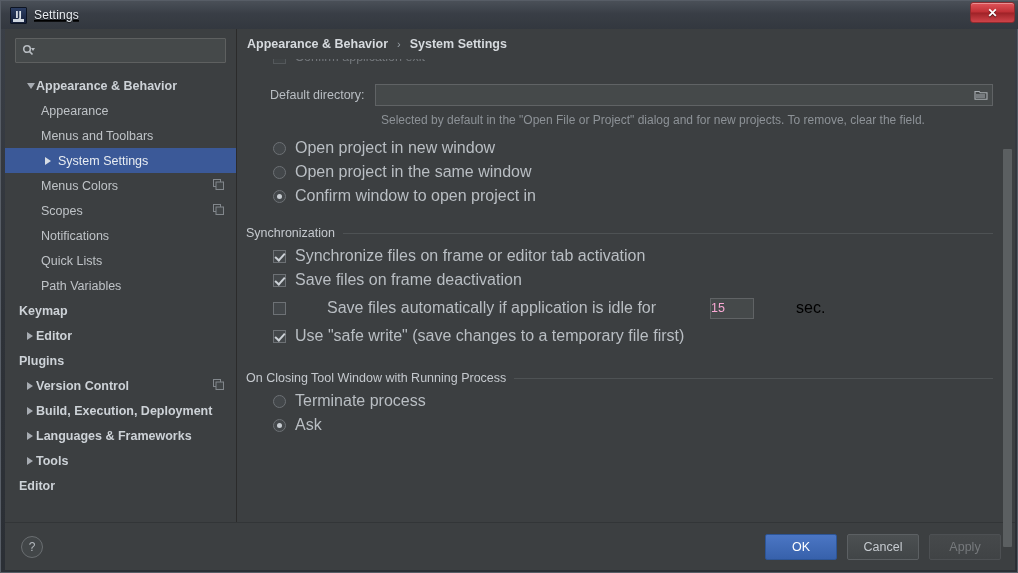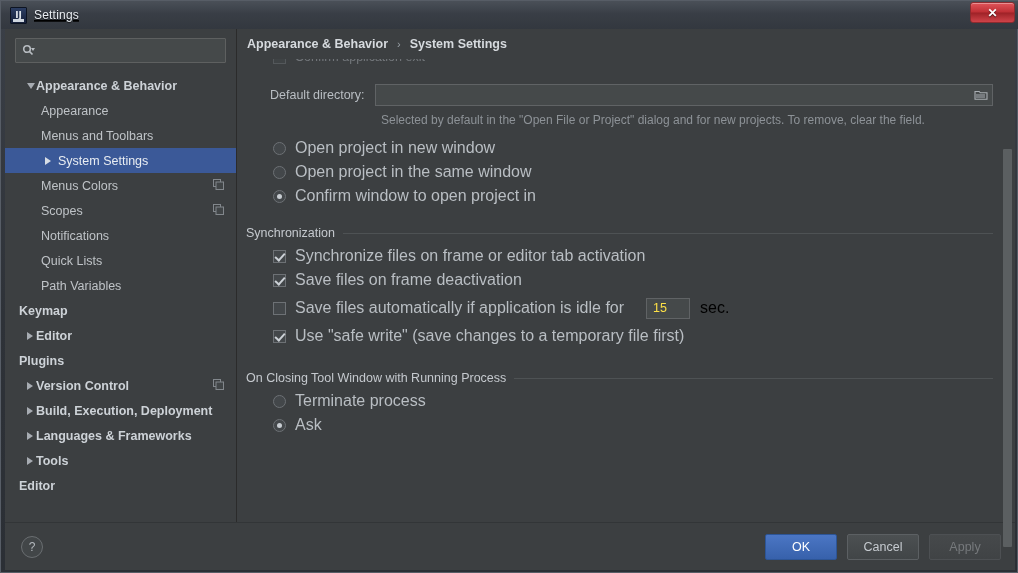--- a/index.html
+++ b/index.html
@@ -175,21 +175,21 @@
   }
   .cb.on::after {
     content: ""; position: absolute; left: 3px; top: 0px;
     width: 4px; height: 8px; border: solid #ccd1d6;
     border-width: 0 2px 2px 0; transform: rotate(42deg);
   }
   .opt-label { color: #b9bec3; text-align: center; }
   .num-box {
     width: 44px; height: 21px; background: #45494a; border: 1px solid #606365;
     margin: 0 10px 0 22px; display: flex; align-items: center;
-    padding-left: 6px; font-size: 12.5px; color: #fde047;
+    font-size: 12.5px; color: #f9a8d4;
   }
   .sec-gap-sm { height: 4px; }
   .sec-gap { height: 9px; }
 
   
   #vscroll {
     position: absolute; right: 2px; top: 32px; bottom: 2px; width: 11px;
     background: #3c3f41; z-index: 4;
   }
   #vthumb {
@@ -391,21 +391,21 @@
             <div class="sec-gap-sm"></div>
             <div id="sync-options" class="ind2">
                 <div class="opt">
                   <span class="cb on"></span>
                   <span class="opt-label">Synchronize files on frame or editor tab activation</span>
                 </div>
                 <div class="opt">
                   <span class="cb on"></span>
                   <span class="opt-label">Save files on frame deactivation</span>
                 </div>
-                <div class="opt" style="height: 32px;">
+                <div class="opt" style="height: 32px; gap: 32px;">
                   <span class="cb"></span>
                   <span class="opt-label">Save files automatically if application is idle for</span>
                   <span class="num-box">15</span>
                   <span>sec.</span>
                 </div>
                 <div class="opt">
                   <span class="cb on"></span>
                   <span class="opt-label">Use "safe write" (save changes to a temporary file first)</span>
                 </div>
               </div>

